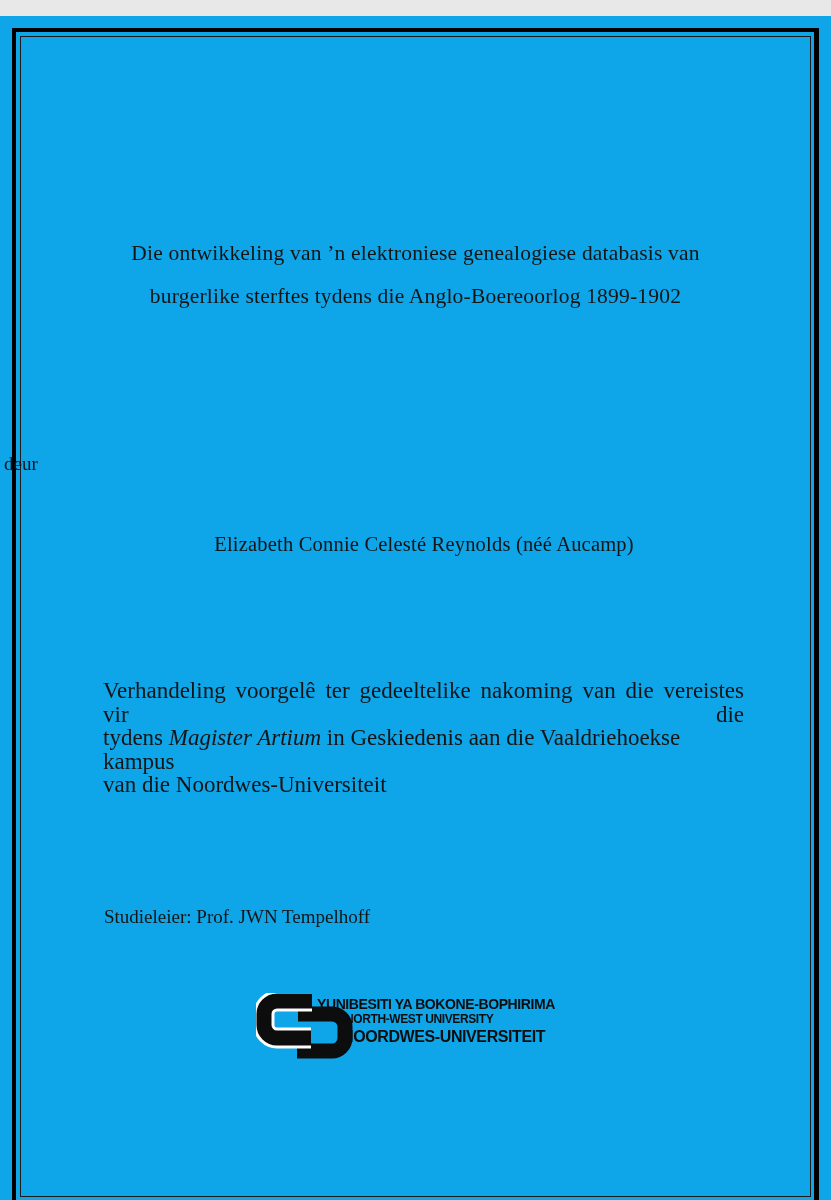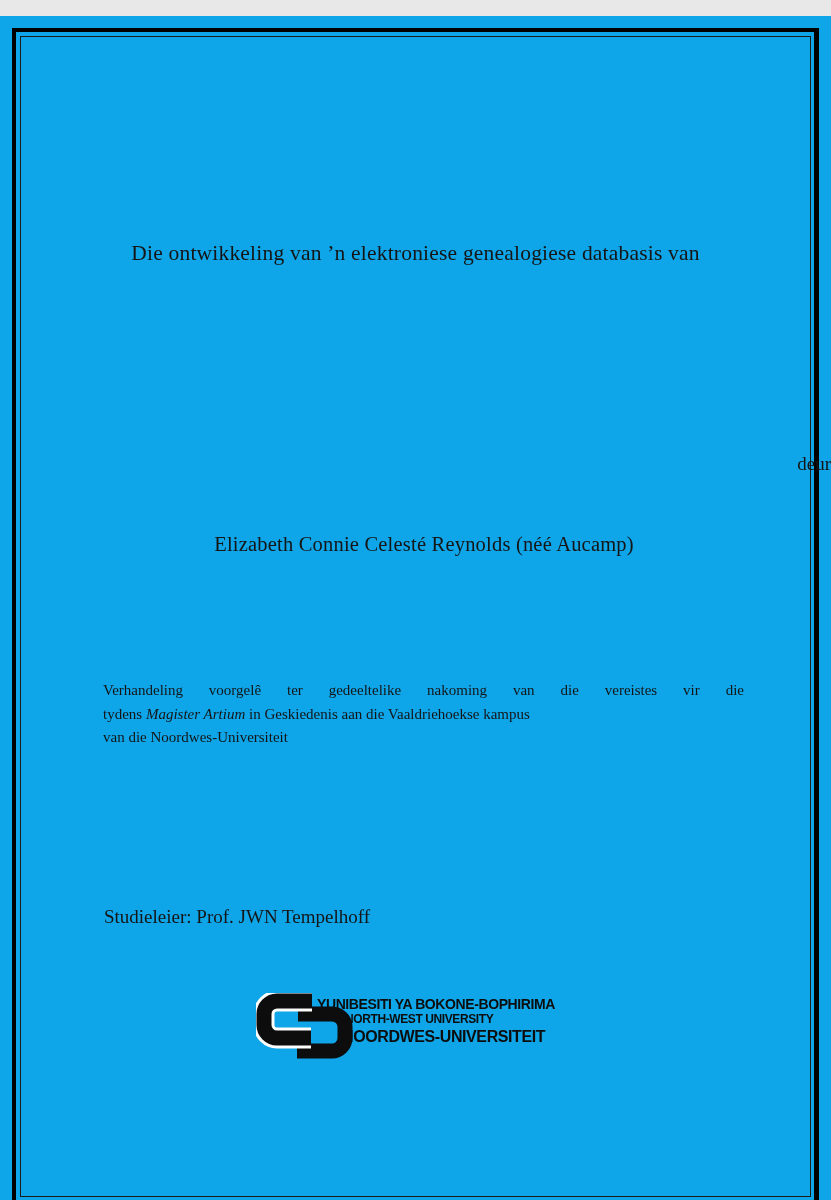--- a/index.html
+++ b/index.html
@@ -33,37 +33,37 @@
     position: absolute;
     top: 216px; left: 60px; right: 60px;
     text-align: center;
     font-size: 21.5px;
     line-height: 43px;
     letter-spacing: 0.2px;
     white-space: nowrap;
   }
   .byline {
     position: absolute;
-    top: 437px; left: 12px; right: 0;
-    text-align: right;
+    top: 437px; left: 4px; right: 0;
+    text-align: left;
     font-size: 19px;
   }
   .author {
     position: absolute;
     top: 517px; left: 0; right: 0;
     text-align: center;
     font-size: 20.5px;
     letter-spacing: 0.2px;
     padding-left: 17px;
   }
   .submission {
     position: absolute;
     top: 663px; left: 103px;
     width: 641px;
-    font-size: 15px;
+    font-size: 23px;
     line-height: 23.5px;
   }
   .submission .justified {
     text-align: justify;
     text-align-last: justify;
   }
   .submission em {
     font-style: italic;
   }
   .supervisor-block {
@@ -91,20 +91,21 @@
 </head>
 <body>
 
 <div class="page">
 
   <div class="border-outer"></div>
   <div class="border-inner"></div>
 
   <div class="title-block">
     <div>Die ontwikkeling van ’n elektroniese genealogiese databasis van</div>
+    <div>burgerlike sterftes tydens die Anglo-Boereoorlog 1899-1902</div>
   </div>
 
   <div class="byline">deur</div>
 
   <div class="author">Elizabeth Connie Celesté Reynolds (néé Aucamp)</div>
 
   <div class="submission">
     <div class="justified">Verhandeling voorgelê ter gedeeltelike nakoming van die vereistes vir die</div>
     <div><span>tydens </span><em>Magister Artium</em><span> in Geskiedenis aan die Vaaldriehoekse kampus</span></div>
     <div>van die Noordwes-Universiteit</div>

